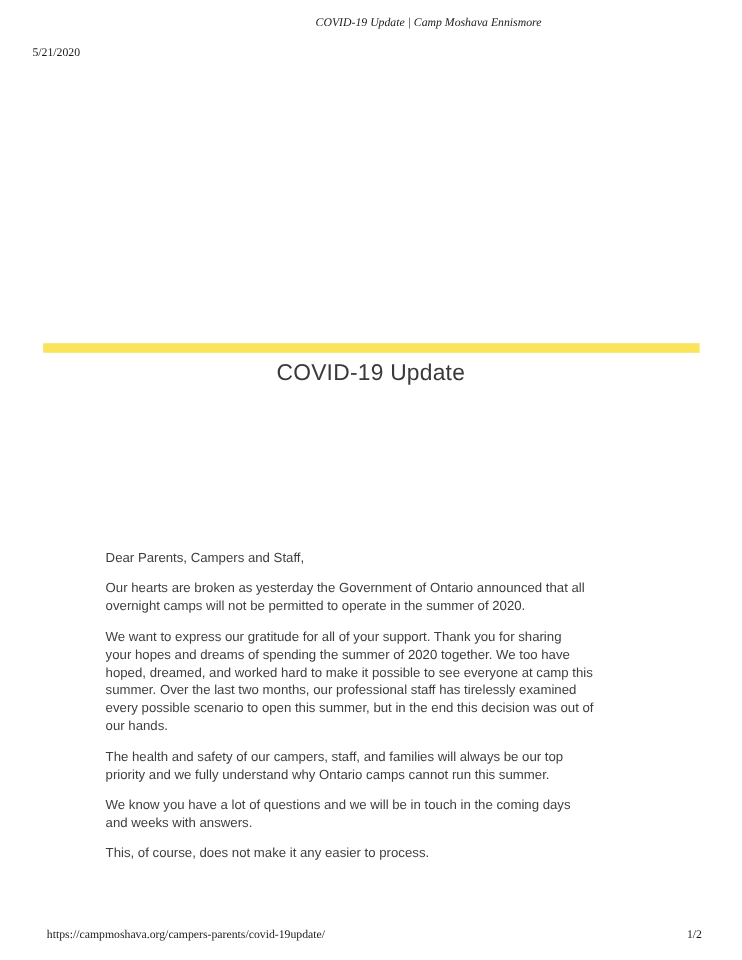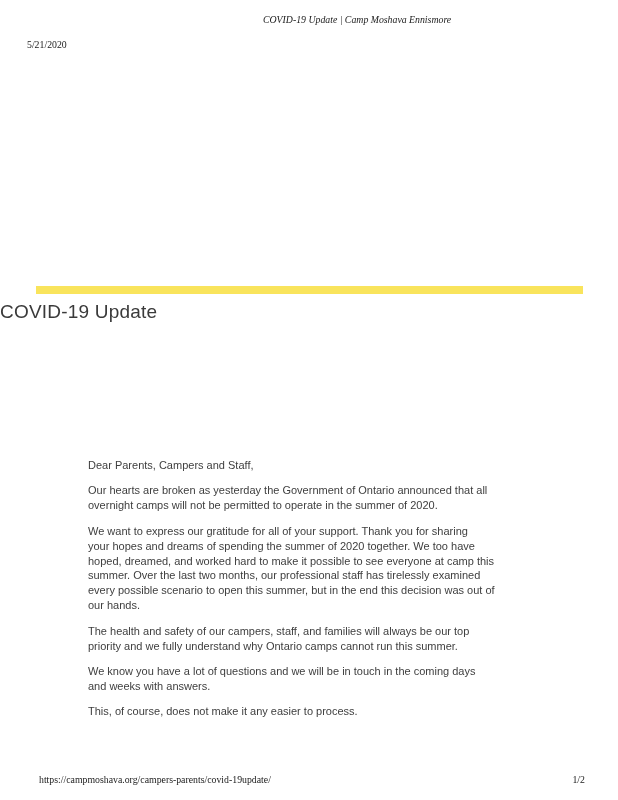--- a/index.html
+++ b/index.html
@@ -27,20 +27,21 @@
     left: 36px;
     top: 286px;
     width: 547px;
     height: 8px;
   }
   .page-title {
     position: absolute;
     left: 0;
     top: 301px;
     width: 618px;
+    text-align: center;
     font-size: 19px;
     font-weight: 400;
     color: #3a3a3a;
     letter-spacing: 0.2px;
   }
   .letter-body {
     position: absolute;
     left: 88px;
     top: 458px;
     width: 470px;

